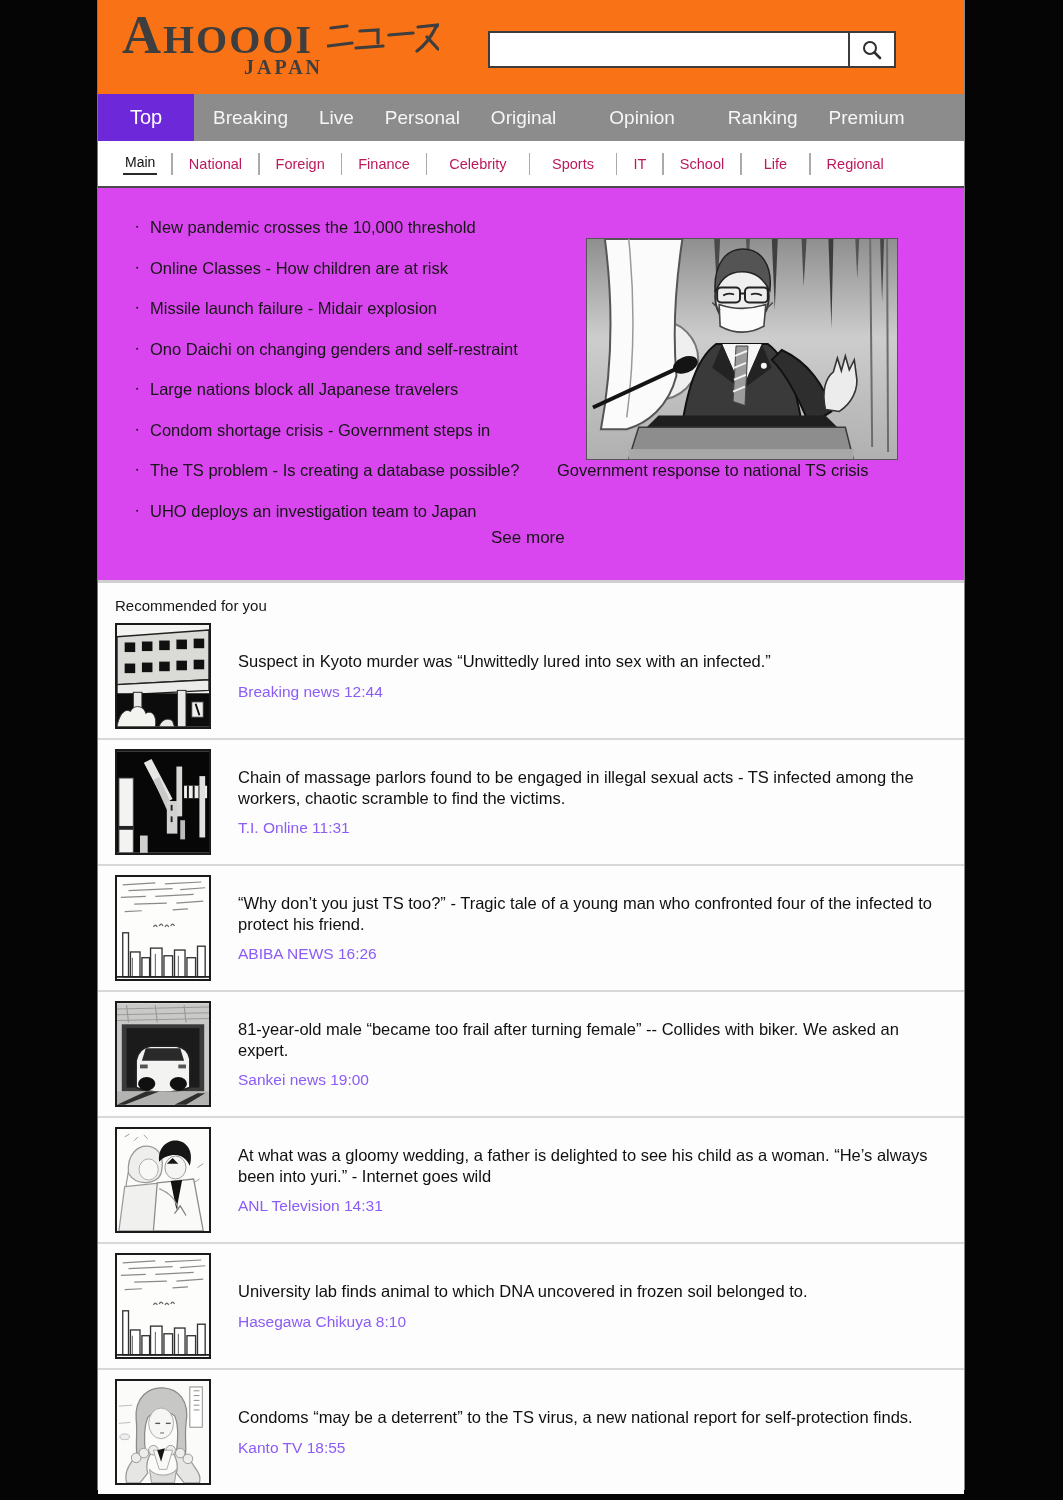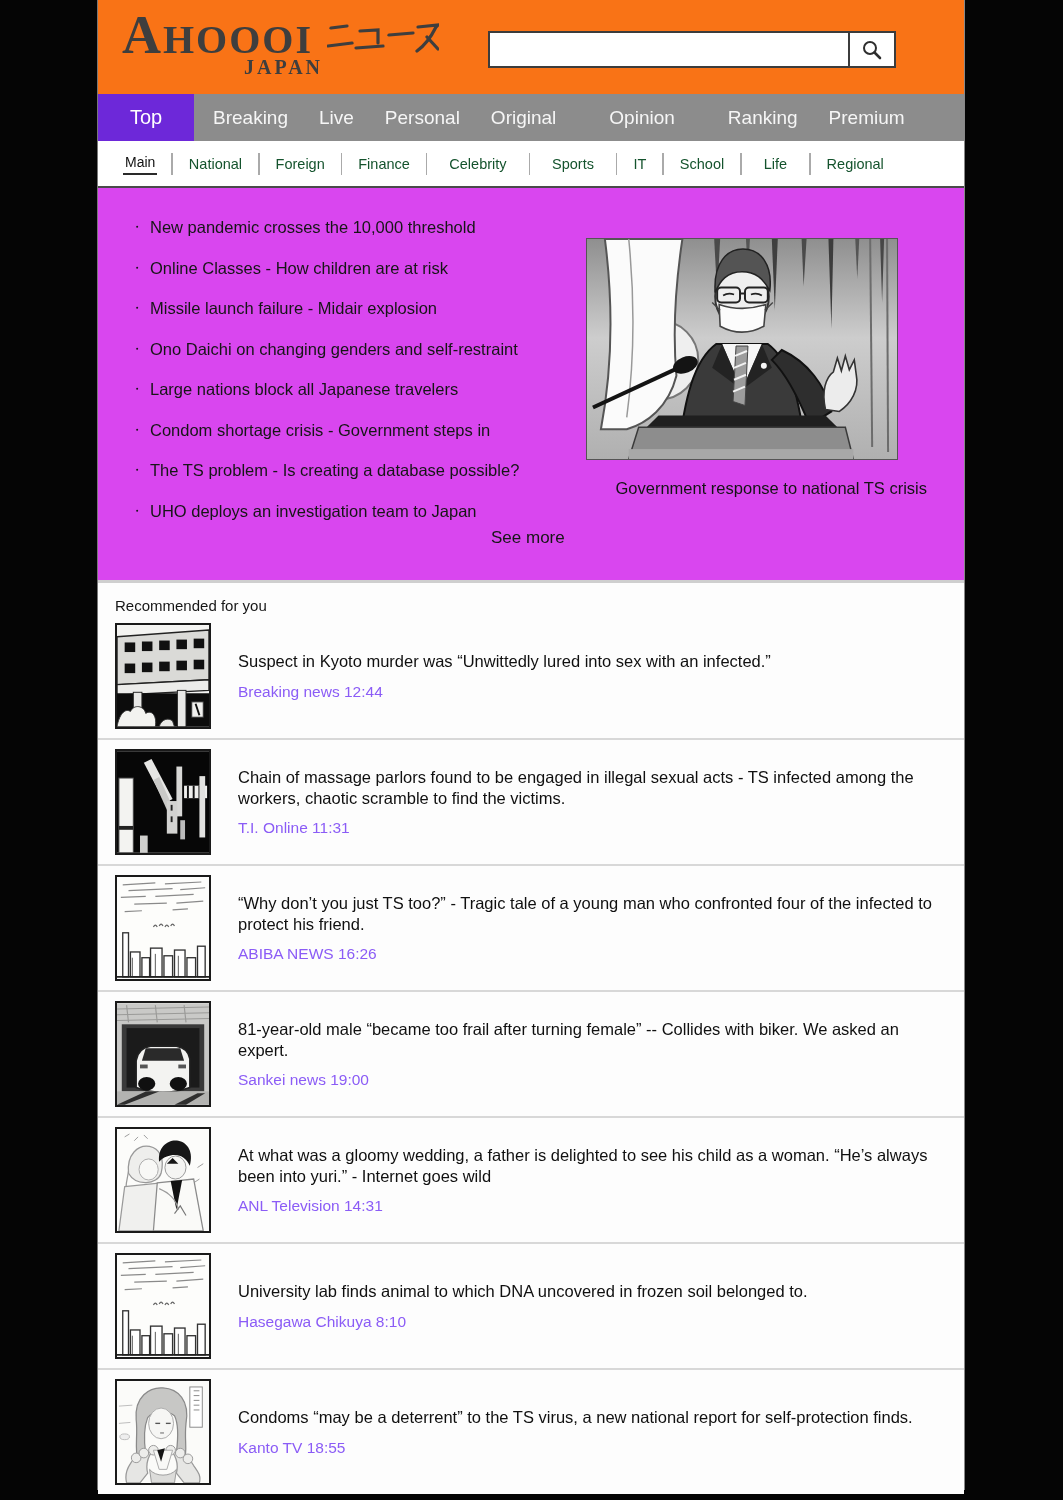--- a/index.html
+++ b/index.html
@@ -56,34 +56,34 @@
 
   
   .sub-nav {
     height:47px; background:#fff; display:flex; align-items:center;
     border-bottom:2px solid #4a4a4a; padding-left:25px;
   }
   .sub-main {
     font-size:14px; color:#111; padding:2px 2px 3px 2px;
     border-bottom:2.5px solid #2a2a2a; margin-right:14px; cursor:pointer;
   }
-  .sub-item { font-size:14.5px; color:#14532d; padding:0 16px; cursor:pointer; white-space:nowrap; }
+  .sub-item { font-size:14.5px; color:#be185d; padding:0 16px; cursor:pointer; white-space:nowrap; }
   .sub-item.wide { padding:0 22px; }
   .sub-div { width:1.5px; height:22px; background:#aaa; }
 
   
   .main-section { position:relative; height:395px; border-bottom:3px solid #cfcfcf; background:#d946ef; }
   .headline-list { position:absolute; left:33px; top:30px; list-style:none; }
   .headline-list li { font-size:16.5px; color:#161616; margin-bottom:21.5px; cursor:pointer; }
   .headline-list .bullet { font-size:12px; margin-right:7px; vertical-align:2px; }
   .see-more { position:absolute; left:393px; top:340px; font-size:17px; color:#161616; cursor:pointer; }
   .featured { position:absolute; left:488px; top:50px; width:312px; }
   .featured svg.press { display:block; width:312px; height:222px; border:1px solid #555; cursor:pointer; background:#b9b9b9; }
   .featured figcaption {
-    width:370px; margin-left:-29px; margin-top:19px; text-align:right;
+    width:370px; margin-left:-29px; margin-top:1px; text-align:left;
     font-size:16.5px; color:#141414; cursor:pointer;
   }
 
   
   .recommended { background:#fdfdfd; }
   .rec-title { font-size:15px; font-weight:400; color:#161616; padding:14px 0 0 17px; }
   .rec-row { display:flex; align-items:center; min-height:124px; padding:9px 0; }
   .rec-row + .rec-row { border-top:2px solid #d8d8d8; }
   .rec-row:first-of-type { min-height:118px; }
   .thumb {

